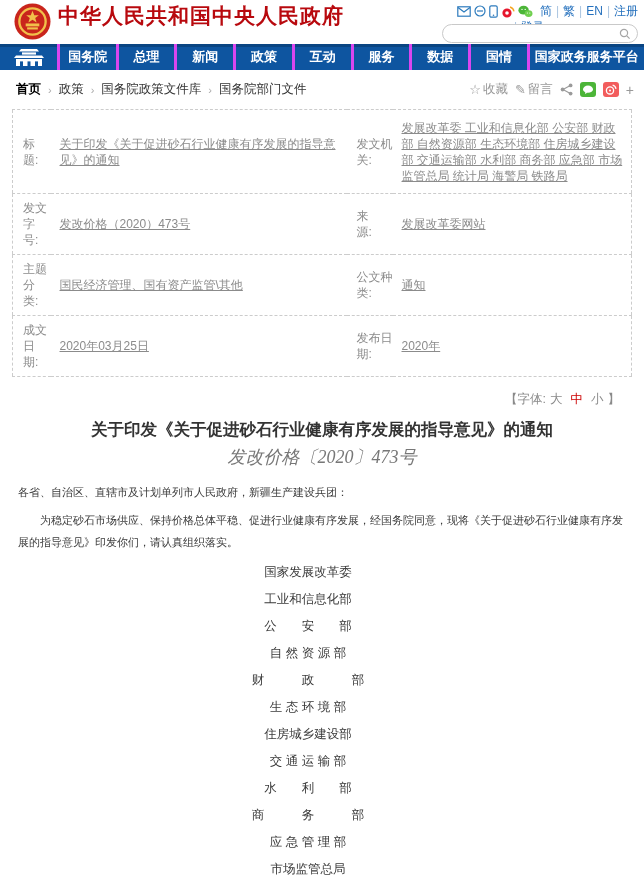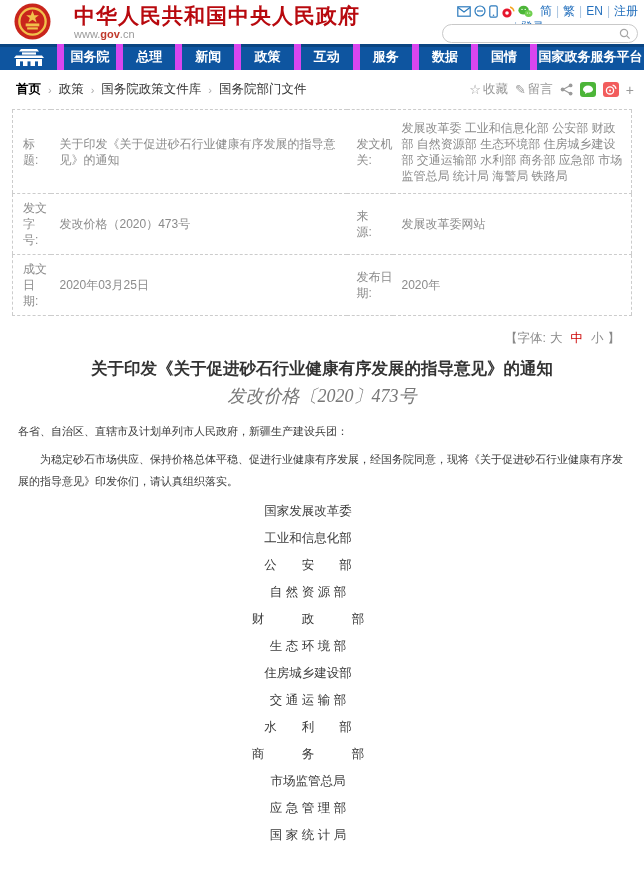--- a/index.html
+++ b/index.html
@@ -5,61 +5,61 @@
   * { box-sizing: border-box; }
   html,body { margin:0; padding:0; }
   body {
     width:644px; min-height:885px; background:#fff;
     font-family:"Liberation Sans","DejaVu Sans",sans-serif;
     color:#333;
   }
   
   .site-header { position:relative; height:44px; background:#fff; }
   .emblem { position:absolute; left:14px; top:3px; width:37px; height:37px; }
-  .site-id { position:absolute; left:74px; top:4px; line-height:1.1; }
+  .site-id { position:absolute; left:58px; top:4px; line-height:1.1; }
   .site-title { font-size:21px; font-weight:bold; color:#b8090e; letter-spacing:1px; }
   .site-url { font-size:11px; color:#9a9a9a; margin-top:1px; }
   .site-url .gov { color:#c0392b; font-weight:bold; }
   .header-right { position:absolute; top:3px; right:6px; width:196px; font-size:12px; }
   .hr-links { display:flex; align-items:center; justify-content:flex-end; gap:4px; color:#2470bd; height:16px; }
   .hr-links .lang { cursor:pointer; }
   .hr-sep { color:#a9c4e0; }
   .hr-icons { display:flex; gap:3px; align-items:center; margin-right:3px; }
   .login-sliver { position:absolute; top:16px; left:72px; color:#2470bd; z-index:1; white-space:nowrap; }
   .search-pill { position:absolute; top:21px; left:0; right:0; height:19px;
     border:1px solid #c9c9c9; border-radius:10px; background:#fff; z-index:2; }
   .search-pill input { position:absolute; left:8px; top:1px; width:160px; height:15px;
     border:none; outline:none; font-size:11px; background:transparent; }
   .search-pill .mag { position:absolute; right:6px; top:3px; }
   
   .main-nav { display:flex; height:26px; background:#0e55a0;
     box-shadow: inset 0 3px 0 rgba(7,56,106,.55); }
   .nav-home { width:57px; display:flex; align-items:center; justify-content:center; cursor:pointer; }
   .nav-item { flex:1; display:flex; align-items:center; justify-content:center;
-    color:#fff; font-weight:bold; font-size:13px; border-left:7px solid #d946ef; cursor:pointer; white-space:nowrap; }
+    color:#fff; font-weight:bold; font-size:13px; border-left:3px solid #d946ef; cursor:pointer; white-space:nowrap; }
   .nav-item.wide { flex:2.05; }
   
   .crumb-bar { display:flex; align-items:center; padding:11px 10px 11px 16px; font-size:12.5px;justify-content:space-between; }
   .crumb { color:#333; cursor:pointer; }
   .crumb.first { color:#000; font-weight:bold; }
   .crumb-sep { color:#aaa; margin:0 7px; font-size:11px; }
   .crumb-actions { margin-left:auto; display:flex; align-items:center; gap:7px; color:#999; }
   .act { display:flex; align-items:center; gap:2px; cursor:pointer; }
   .act .glyph { font-size:13px; }
   .badge { width:16px; height:15px; border-radius:3px; display:flex; align-items:center; justify-content:center; cursor:pointer; }
   .badge.wechat { background:#4cb538; }
   .badge.weibo { background:#f25d5d; }
   .plus { font-size:14px; cursor:pointer; }
   
   .doc-table { width:620px; margin:0 12px; border-collapse:collapse; table-layout:fixed;
     font-size:12px; color:#8b8b8b; }
   .doc-table, .doc-table td { border:1px dashed #ccc; }
   .doc-table td { border-left:none; border-right:none; vertical-align:middle; line-height:16px; padding:6px 0; }
   .doc-table td.lab { padding-left:10px; white-space:pre-line; }
-  .doc-table td.val { padding-left:9px; padding-right:8px; }
+  .doc-table td.val { padding-left:9px; padding-right:8px;text-decoration:underline; }
   .r1 { height:84px; } .r2 { height:42px; } .r3 { height:44px; } .r4 { height:42px; }
   
   .fontsize-row { text-align:right; margin:14px 24px 0 0; font-size:12.5px; color:#8a8a8a; }
   .fontsize-row .opt { margin:0 4px; cursor:pointer; }
   .fontsize-row .opt.active { color:#c00; }
   .doc-title { text-align:center; font-size:16.5px; font-weight:bold; color:#333;
     margin:10px 20px 0 20px; line-height:22px; }
   .doc-number { text-align:center; font-size:18px; color:#777; margin-top:5px;
     font-family:"Liberation Serif","DejaVu Serif",serif; font-style:italic; }
   .doc-body { margin:12px 14px 0 18px; font-size:11px; line-height:22px; color:#3a3a3a; }
@@ -74,21 +74,20 @@
 <div class="site-header">
   <svg class="emblem" viewBox="0 0 38 38">
     <circle cx="19" cy="19" r="18.5" fill="#c9251c"></circle>
     <circle cx="19" cy="19" r="13.5" fill="none" stroke="#f1c04a" stroke-width="2.4"></circle>
     <polygon points="19,8 20.8,12.6 25.5,12.6 21.8,15.4 23.2,20 19,17.2 14.8,20 16.2,15.4 12.5,12.6 17.2,12.6" fill="#f1c04a"></polygon>
     <rect x="12" y="21" width="14" height="3" fill="#f1c04a"></rect>
     <rect x="13.5" y="25" width="11" height="2.2" fill="#f1c04a"></rect>
   </svg>
   <div class="site-id">
     <div class="site-title">中华人民共和国中央人民政府</div>
-    <div class="site-url"><span>www.</span><span class="gov">gov</span><span>.cn</span></div>
   </div>
 
   <div class="header-right">
     <div class="hr-links">
       <span class="hr-icons">
         <svg width="14" height="11" viewBox="0 0 14 11">
           <rect x="0.8" y="0.8" width="12.4" height="9.4" fill="none" stroke="#2d7bbd" stroke-width="1.2"></rect>
           <polyline points="1,1.5 7,6 13,1.5" fill="none" stroke="#2d7bbd" stroke-width="1.2"></polyline>
         </svg>
         <svg width="12" height="12" viewBox="0 0 12 12">
@@ -214,20 +213,28 @@
     <td class="val">发展改革委 工业和信息化部 公安部 财政部 自然资源部 生态环境部 住房城乡建设部 交通运输部 水利部 商务部 应急部 市场监管总局 统计局 海警局 铁路局</td>
   </tr>
   <tr class="r2">
     <td class="lab">发文字
 号:</td>
     <td class="val">发改价格（2020）473号</td>
     <td class="lab">来
 源:</td>
     <td class="val">发展改革委网站</td>
   </tr>
+  <tr class="r3">
+    <td class="lab">主题分
+类:</td>
+    <td class="val">国民经济管理、国有资产监管\其他</td>
+    <td class="lab">公文种
+类:</td>
+    <td class="val">通知</td>
+  </tr>
   <tr class="r4">
     <td class="lab">成文日
 期:</td>
     <td class="val">2020年03月25日</td>
     <td class="lab">发布日
 期:</td>
     <td class="val">2020年</td>
   </tr>
 </tbody>
   </table>
@@ -248,17 +255,17 @@
   <div class="sig-line">国家发展改革委</div>
   <div class="sig-line">工业和信息化部</div>
   <div class="sig-line">公　　安　　部</div>
   <div class="sig-line">自 然 资 源 部</div>
   <div class="sig-line">财　　　政　　　部</div>
   <div class="sig-line">生 态 环 境 部</div>
   <div class="sig-line">住房城乡建设部</div>
   <div class="sig-line">交 通 运 输 部</div>
   <div class="sig-line">水　　利　　部</div>
   <div class="sig-line">商　　　务　　　部</div>
+  <div class="sig-line">应 急 管 理 部</div>
   <div class="sig-line">市场监管总局</div>
-  <div class="sig-line">应 急 管 理 部</div>
   <div class="sig-line">国 家 统 计 局</div>
 
 </div>
 
 </body></html>

